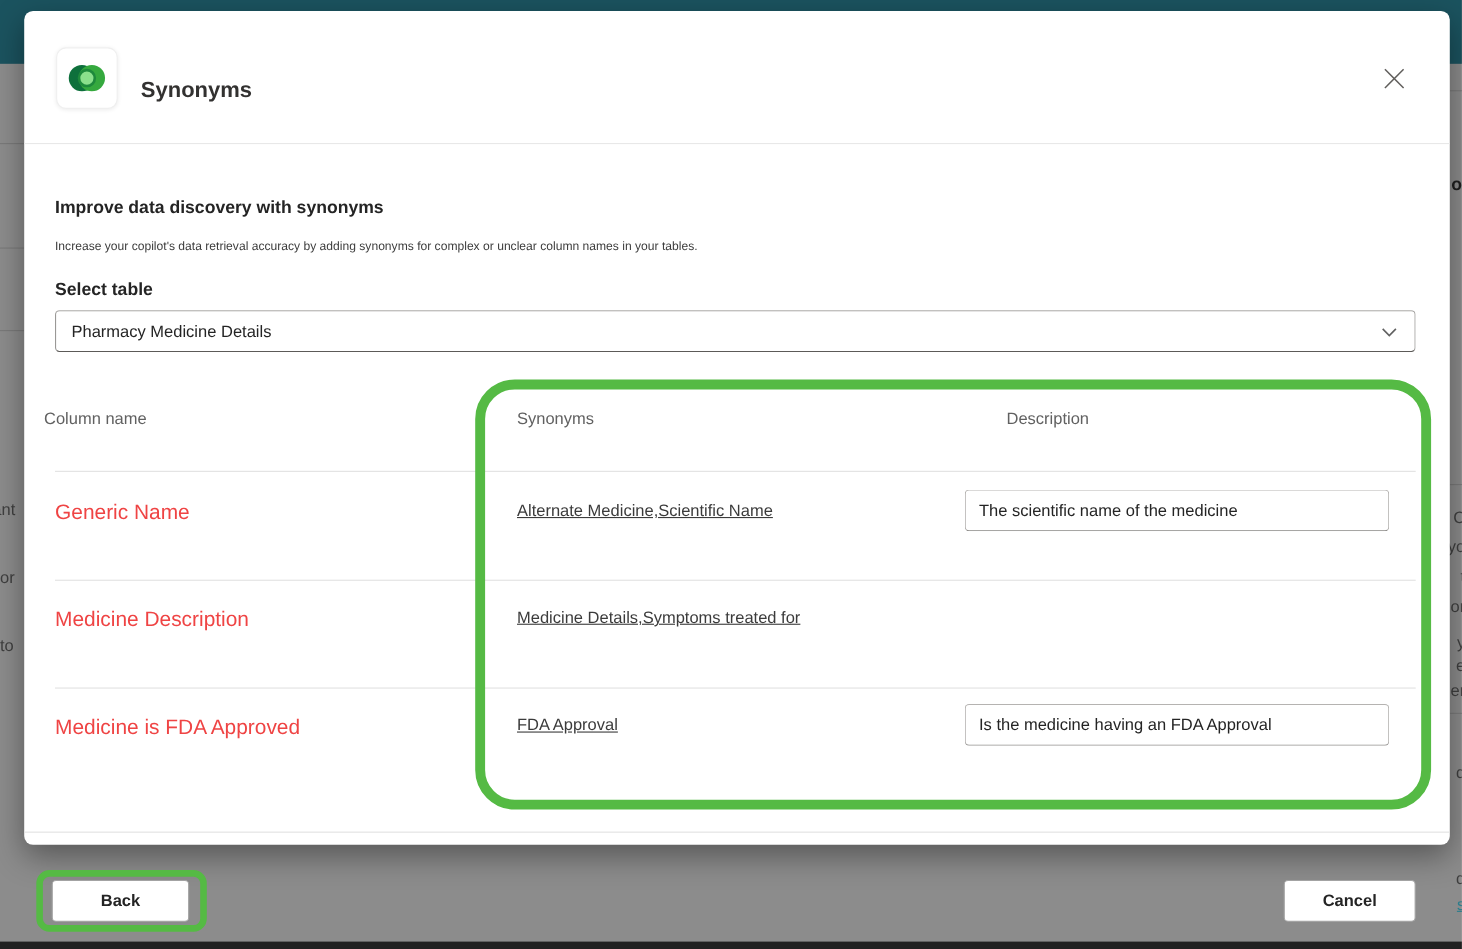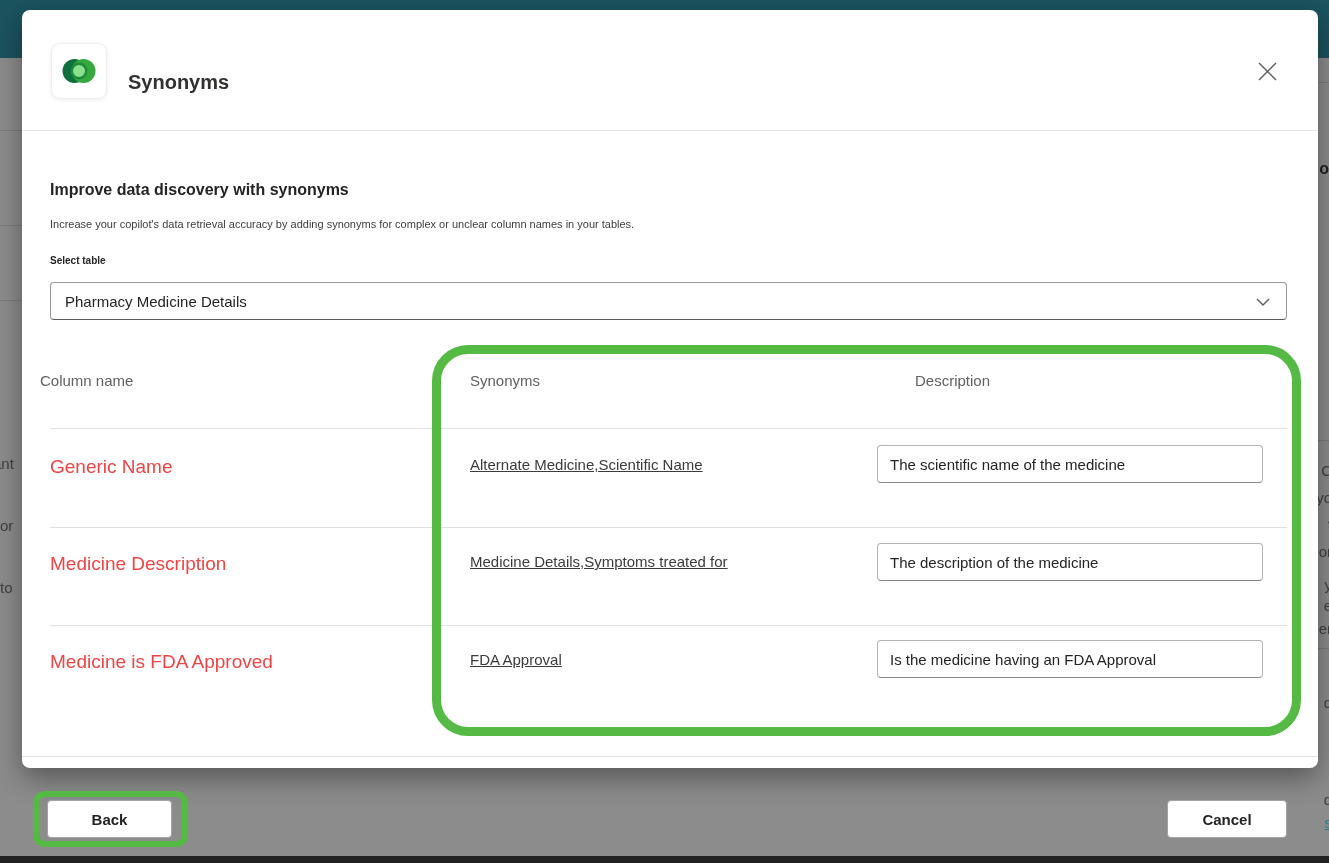--- a/index.html
+++ b/index.html
@@ -50,21 +50,21 @@
     font-size: 20px; font-weight: 600; color: #323130; line-height: 28px;
   }
   .dlg-close {
     position: absolute; left: 1230px; top: 46px; width: 30px; height: 30px;
     display: flex; align-items: center; justify-content: center; cursor: pointer;
   }
   .hdr-divider { position: absolute; left: 0; top: 120px; width: 1296px; height: 1px; background: #E8E8E8; }
 
   .h2   { position: absolute; left: 28px; top: 171px; font-size: 16px; font-weight: 700; color: #242424; }
   .para { position: absolute; left: 28px; top: 208px; font-size: 11px; color: #3D3D3D; }
-  .lbl  { position: absolute; left: 28px; top: 245px; font-size: 10px; font-weight: 700; color: #242424; }
+  .lbl  { position: absolute; left: 28px; top: 245px; font-size: 16px; font-weight: 700; color: #242424; }
 
   .dropdown {
     position: absolute; left: 28px; top: 272px; width: 1237px; height: 38px;
     border: 1px solid #9A9896; border-bottom-color: #5C5A58; border-radius: 4px;
     background: #fff; display: flex; align-items: center; cursor: pointer;
   }
   .dropdown .dd-value { margin-left: 14px; font-size: 15px; color: #242424; }
   .dropdown .dd-chevron { position: absolute; right: 14px; top: 10px; }
 
   .th { position: absolute; top: 362px; font-size: 15px; color: #616161; }
@@ -171,21 +171,20 @@
   <div class="row-divider rd-0"></div>
   <div class="row-divider rd-1"></div>
   <div class="row-divider rd-2"></div>
 
   <span class="cell-name cn-0">Generic Name</span>
   <a class="cell-link cl-0">Alternate Medicine,Scientific Name</a>
   <input class="cell-input ci-0" type="text" value="The scientific name of the medicine" style="">
 
   <span class="cell-name cn-1">Medicine Description</span>
   <a class="cell-link cl-1">Medicine Details,Symptoms treated for</a>
-  <input class="cell-input ci-1" type="text" value="The description of the medicine" style="">
 
   <span class="cell-name cn-2">Medicine is FDA Approved</span>
   <a class="cell-link cl-2">FDA Approval</a>
   <input class="cell-input ci-2" type="text" value="Is the medicine having an FDA Approval" style="">
 
   <div class="footer-divider"></div>
 
   <button class="btn btn-back">Back</button>
   <button class="btn btn-cancel">Cancel</button>
 </div>

